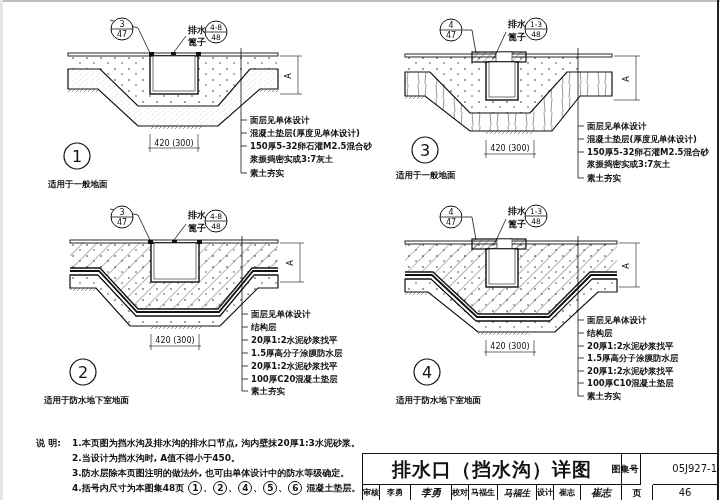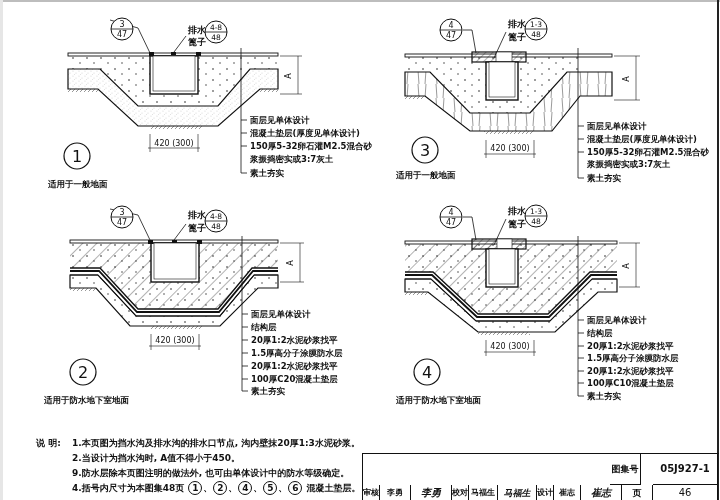--- a/index.html
+++ b/index.html
@@ -273,31 +273,32 @@
       <circle cx="427" cy="372" r="13" fill="#fff" stroke="#111" stroke-width="1.2"></circle>
       <text class="t" x="427" y="378" font-size="16" text-anchor="middle">4</text>
       <text class="t" x="396" y="403" font-size="8.5" font-weight="bold">适用于防水地下室地面</text>
     </g>
   </svg>
 
   <div class="notes">
     <span class="lbl">说  明:</span>
     <div class="line" style="top:0">1.本页图为挡水沟及排水沟的排水口节点, 沟内壁抹20厚1:3水泥砂浆。</div>
     <div class="line" style="top:15px">2.当设计为挡水沟时, A值不得小于450。</div>
-    <div class="line" style="top:30px">9.防水层除本页图注明的做法外, 也可由单体设计中的防水等级确定。</div>
+    <div class="line" style="top:30px">3.防水层除本页图注明的做法外, 也可由单体设计中的防水等级确定。</div>
     <div class="line" style="top:45px">
       <span>4.括号内尺寸为本图集48页</span>
       <span class="circ">1</span>、<span class="circ">2</span>、<span class="circ">4</span>、<span class="circ">5</span>、<span class="circ">6</span>
       <span>混凝土垫层。</span>
     </div>
   </div>
 
   <div class="tb">
+    <div class="title">排水口（挡水沟）详图</div>
     <div class="cell" style="left:247px;top:0;width:30px;height:30px;line-height:30px;">图集号</div>
-    <div class="cell" style="left:290px;top:0;width:64px;height:30px;line-height:30px;font-weight:bold;font-size:10px;">05J927-1</div>
+    <div class="cell" style="left:290px;top:0;width:64px;height:30px;line-height:30px;font-weight:normal;font-size:10px;text-align:right;">05J927-1</div>
     <div class="cell" style="left:0;top:31px;width:16px;height:16px;line-height:16px;font-size:8px;">审核</div>
     <div class="cell" style="left:17px;top:31px;width:30px;height:16px;line-height:16px;font-size:8px;">李勇</div>
     <div class="cell" style="left:48px;top:31px;width:40px;height:16px;line-height:16px;font-size:10px;font-style:italic;">李勇</div>
     <div class="cell" style="left:89px;top:31px;width:16px;height:16px;line-height:16px;font-size:8px;">校对</div>
     <div class="cell" style="left:106px;top:31px;width:28px;height:16px;line-height:16px;font-size:8px;">马福生</div>
     <div class="cell" style="left:135px;top:31px;width:38px;height:16px;line-height:16px;font-size:9px;font-style:italic;">马福生</div>
     <div class="cell" style="left:174px;top:31px;width:16px;height:16px;line-height:16px;font-size:8px;">设计</div>
     <div class="cell" style="left:191px;top:31px;width:26px;height:16px;line-height:16px;font-size:8px;">崔志</div>
     <div class="cell" style="left:218px;top:31px;width:40px;height:16px;line-height:16px;font-size:10px;font-style:italic;">崔志</div>
     <div class="cell" style="left:259px;top:31px;width:30px;height:16px;line-height:16px;">页</div>

